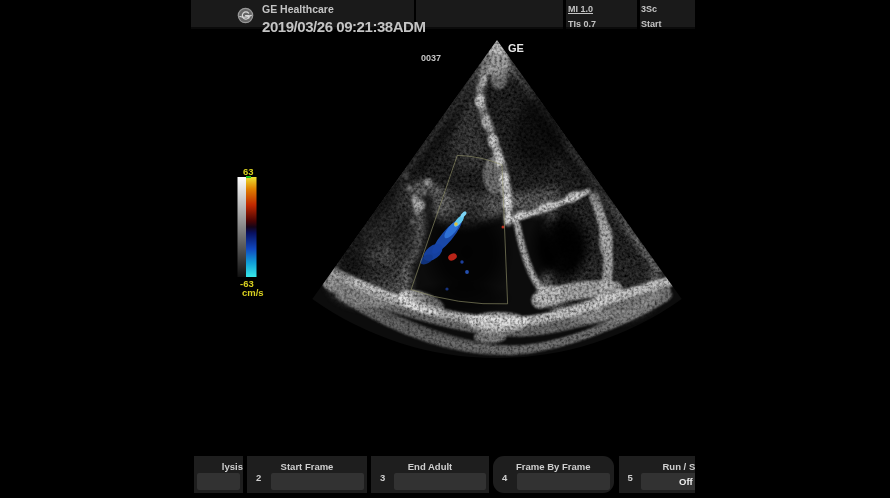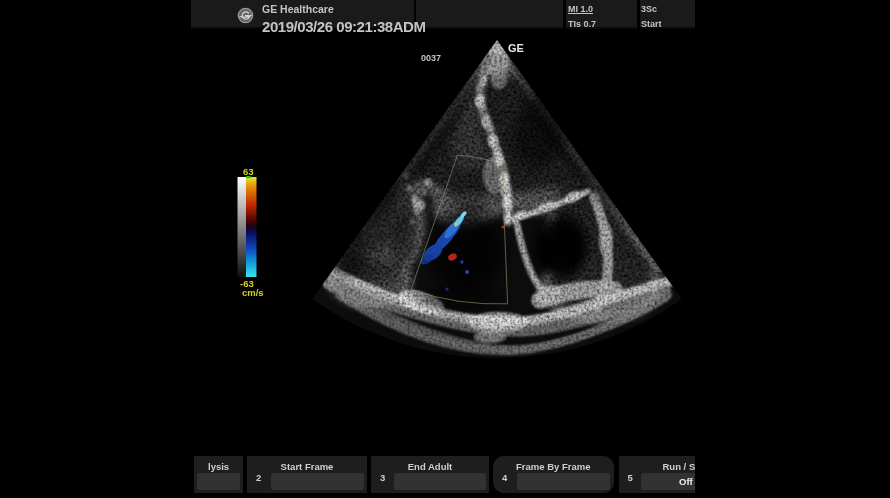--- a/index.html
+++ b/index.html
@@ -223,21 +223,21 @@
 
     <rect x="237.5" y="177" width="8.5" height="100" fill="url(#graybar)"></rect>
     <rect x="246" y="177" width="10.5" height="100" fill="url(#dopbar)"></rect>
     <rect x="246" y="176" width="5" height="2" fill="#20c020"></rect>
     <text x="243" y="175" fill="#d8d020" font-size="9.5" font-weight="bold" font-family="Liberation Sans, sans-serif">63</text>
     <text x="240" y="287" fill="#d8d020" font-size="9.5" font-weight="bold" font-family="Liberation Sans, sans-serif">-63</text>
     <text x="242" y="296" fill="#d8d020" font-size="9.5" font-weight="bold" font-family="Liberation Sans, sans-serif">cm/s</text>
   </svg>
 
   <div class="bcell" style="left:194px;width:49px;">
-    <div class="blabel" style="text-align:left;padding-left:14px;">lysis</div>
+    <div class="blabel" style="text-align:right;padding-left:14px;">lysis</div>
     <div class="bbtn" style="left:3px;width:43px;"></div>
   </div>
   <div class="bcell" style="left:247px;width:120px;">
     <div class="blabel">Start Frame</div>
     <div class="bnum">2</div>
     <div class="bbtn" style="left:24px;width:93px;"></div>
   </div>
   <div class="bcell" style="left:371px;width:118px;">
     <div class="blabel">End Adult</div>
     <div class="bnum">3</div>

